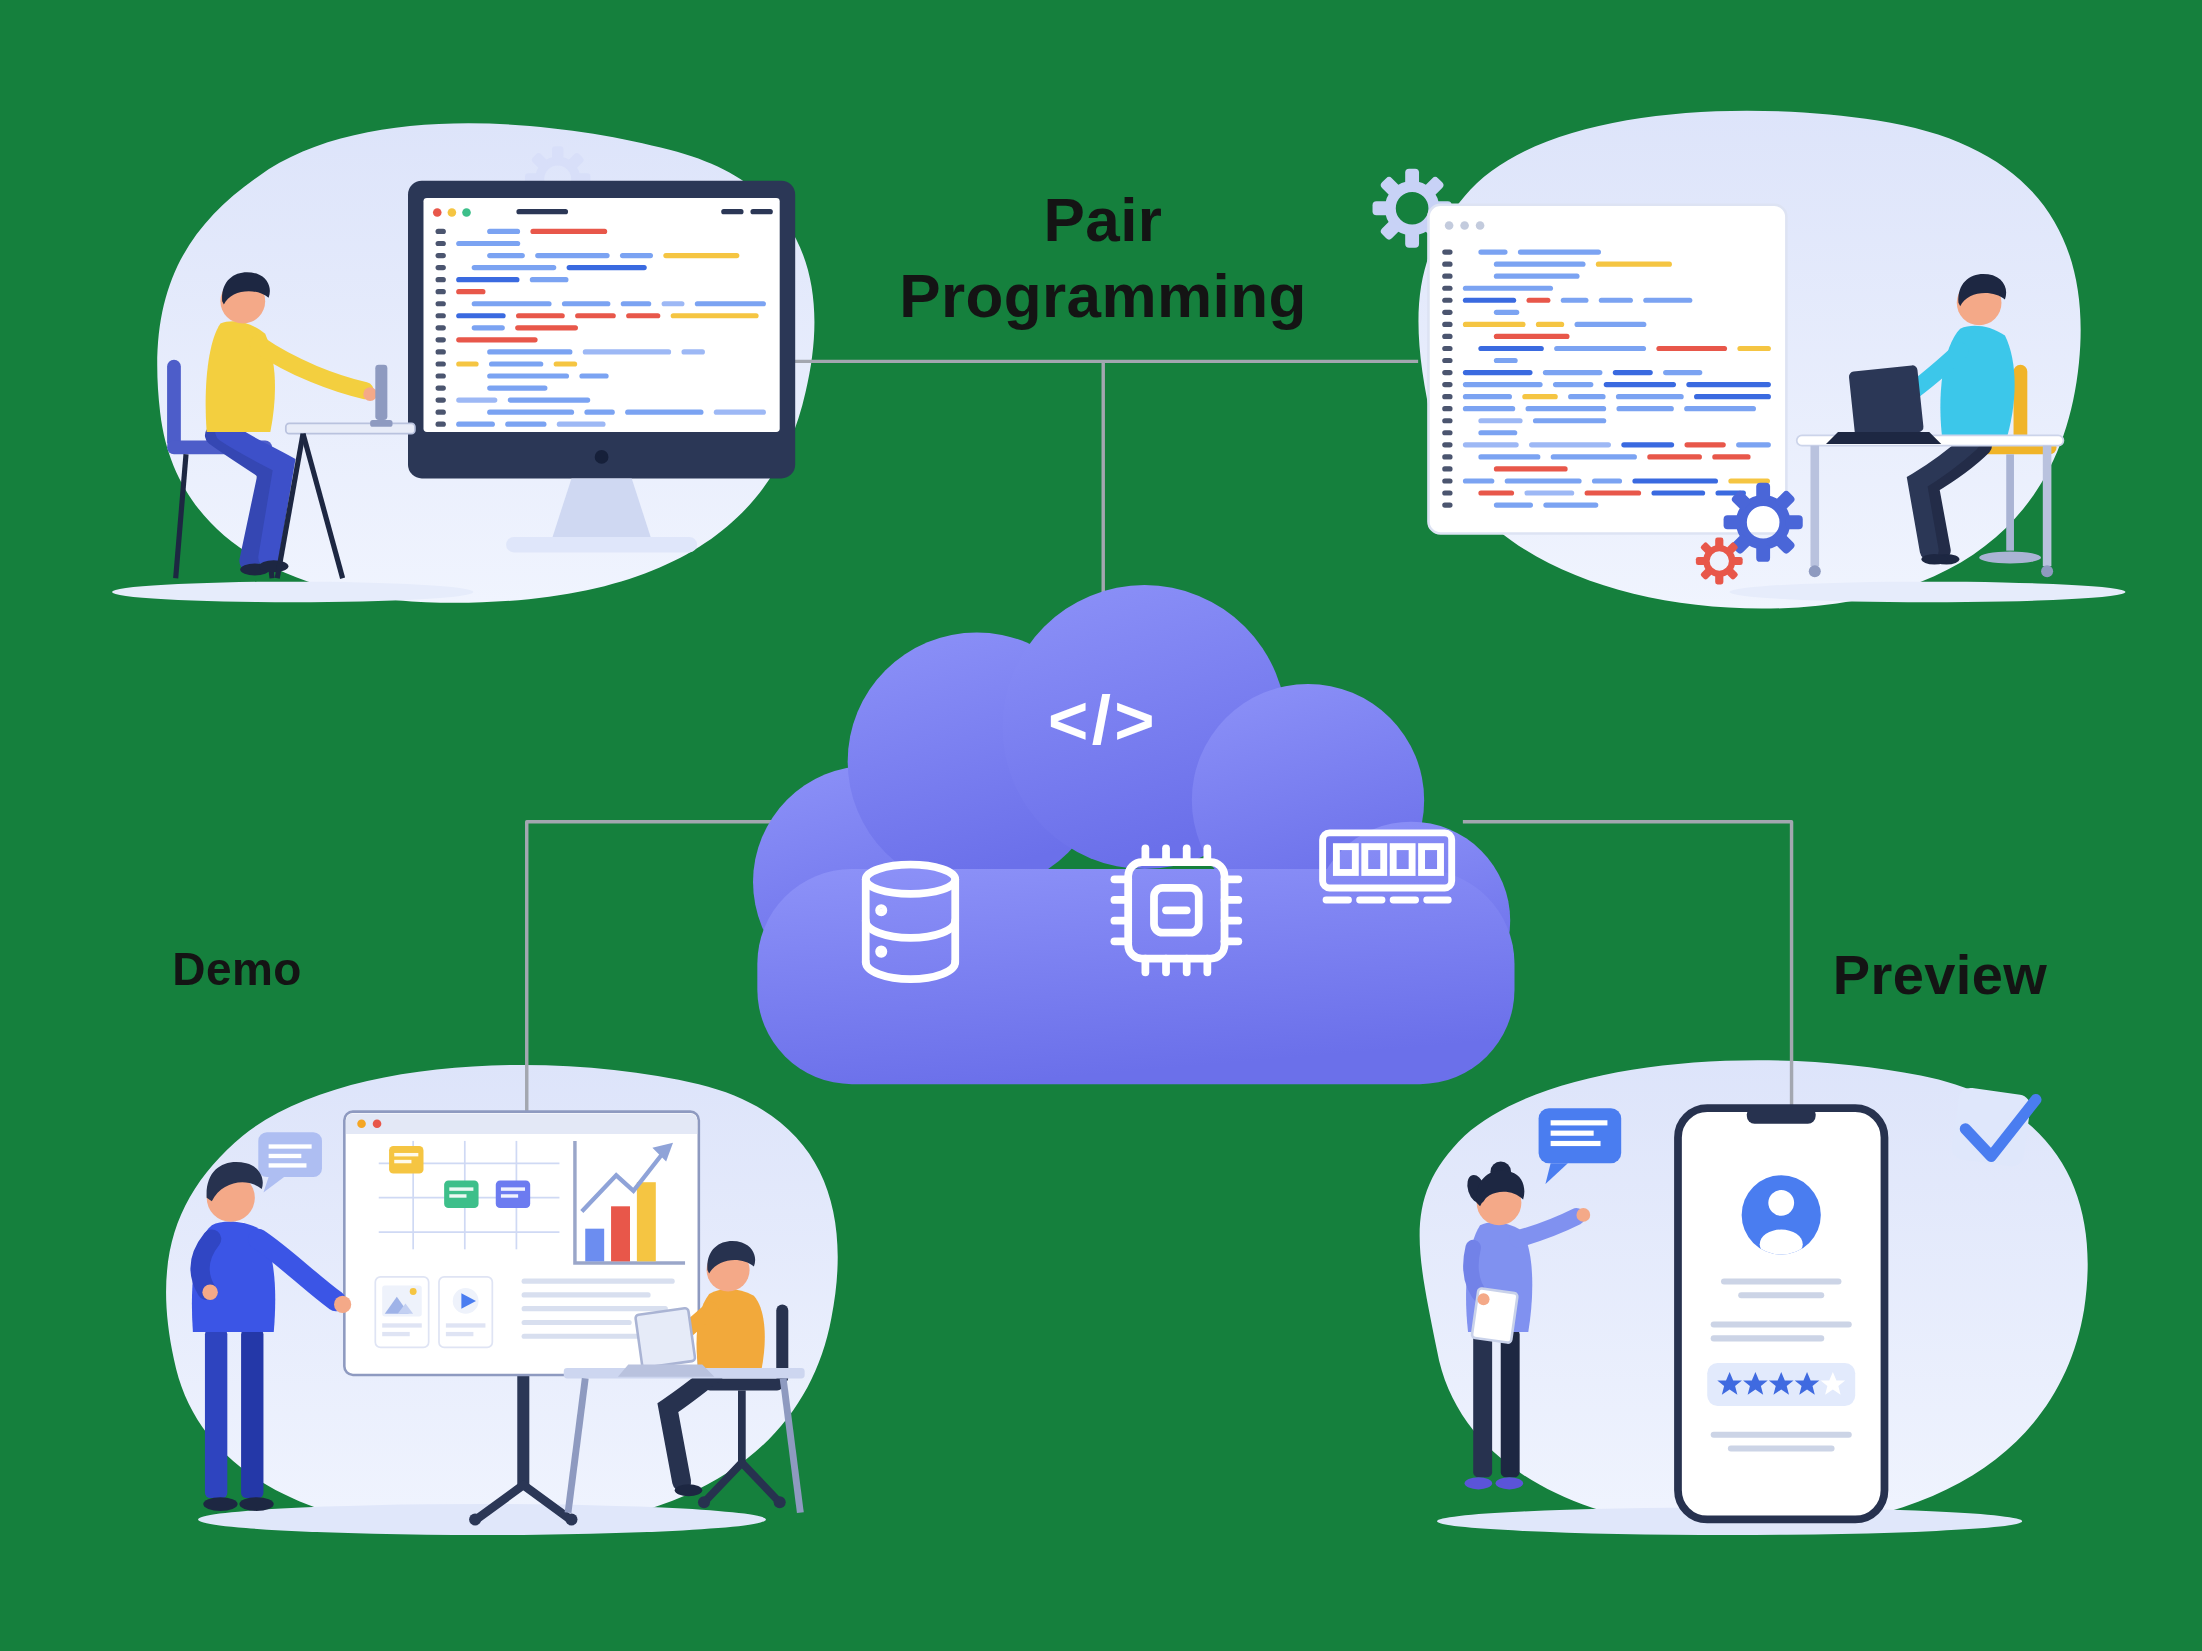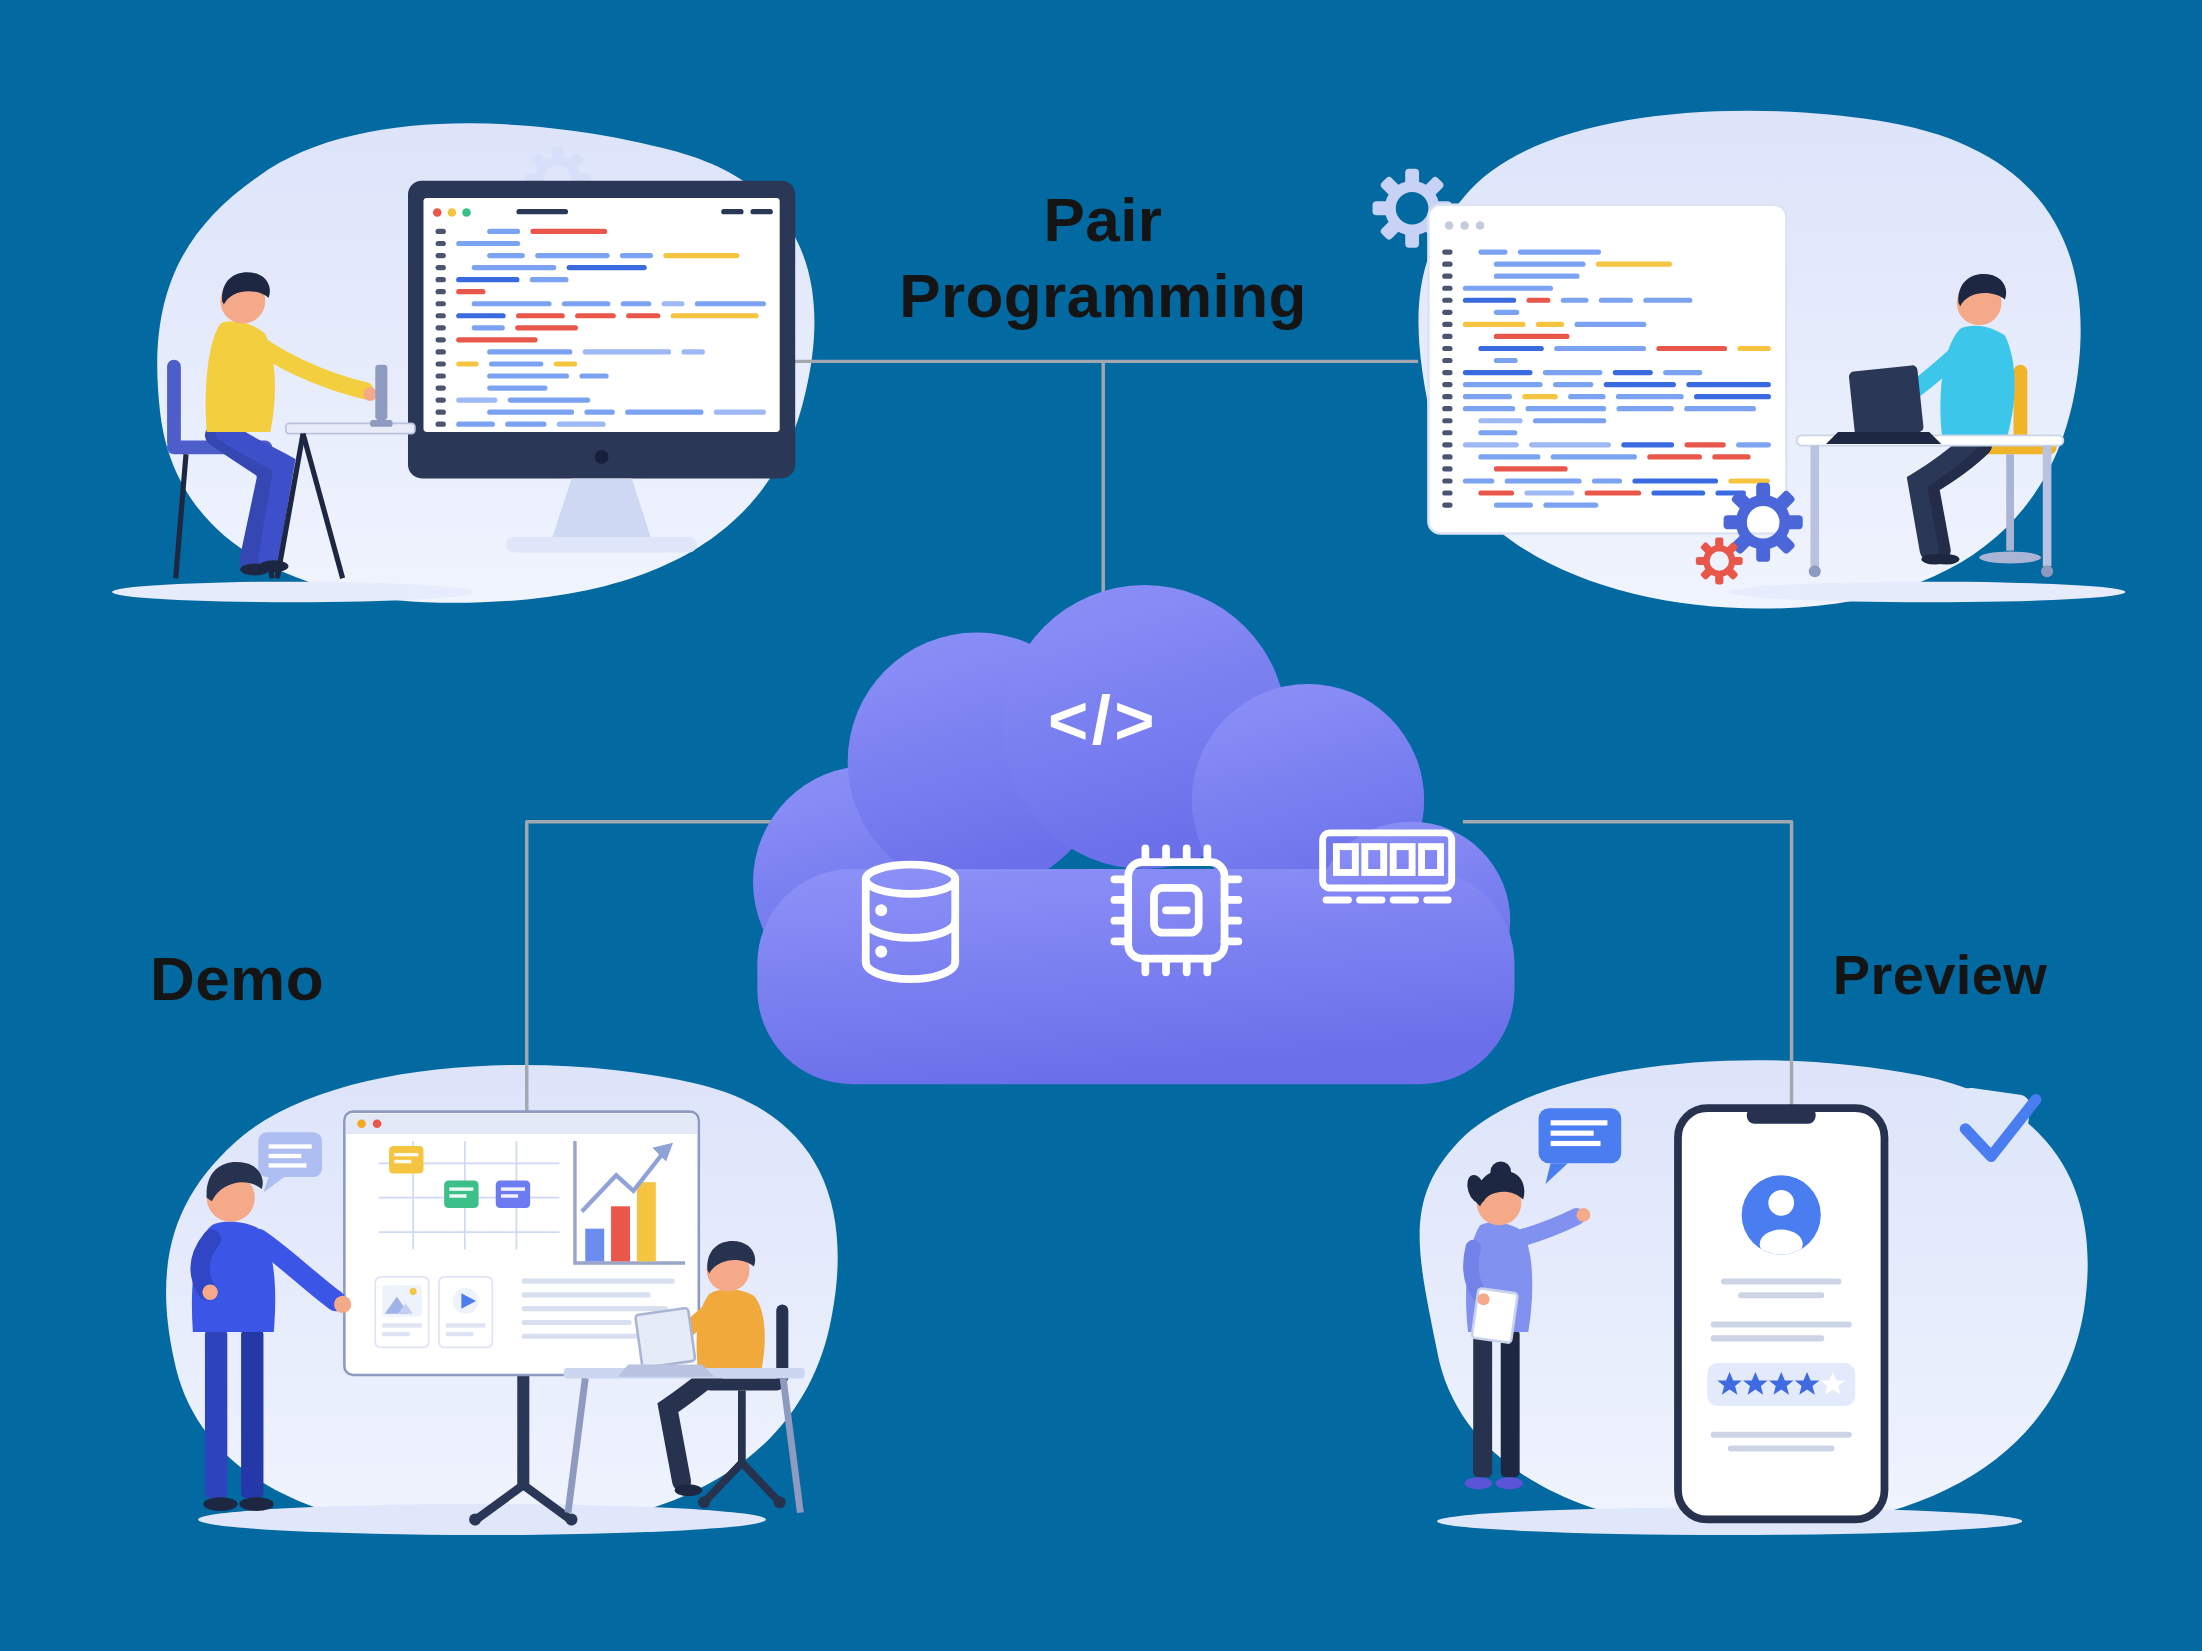--- a/index.html
+++ b/index.html
@@ -1,22 +1,22 @@
 <!DOCTYPE html>
 <html style="font-size:13.8px"><head>
 <meta charset="utf-8">
 <style>
   html,body{margin:0;padding:0;background:#ffffff;}
-  .canvas{position:relative;width:2203px;height:1652px;background:#0369a1;overflow:hidden;
+  .canvas{position:relative;width:2203px;height:1652px;background:#15803d;overflow:hidden;
           font-family:"Liberation Sans",sans-serif;}
   .canvas svg.illu{position:absolute;left:0;top:0;}
   .label{position:absolute;font-weight:700;color:#141414;text-align:center;
          white-space:pre-line;line-height:1.22;letter-spacing:0.4px;}
   .label-pair{left:802px;top:182px;width:602px;font-size:62px;}
-  .label-demo{left:95px;top:941px;width:284px;font-size:62px;}
+  .label-demo{left:95px;top:941px;width:284px;font-size:46px;}
   .label-preview{left:1772px;top:941px;width:336px;font-size:56px;}
   .glyph{position:absolute;left:974px;top:681px;width:258px;text-align:center;
          font-size:69px;font-weight:700;color:#ffffff;letter-spacing:3.4px;}
 </style>
 </head>
 <body>
 
 <div class="canvas">
 
 <svg class="illu" width="2203" height="1652" viewBox="0 0 2560 1920">

